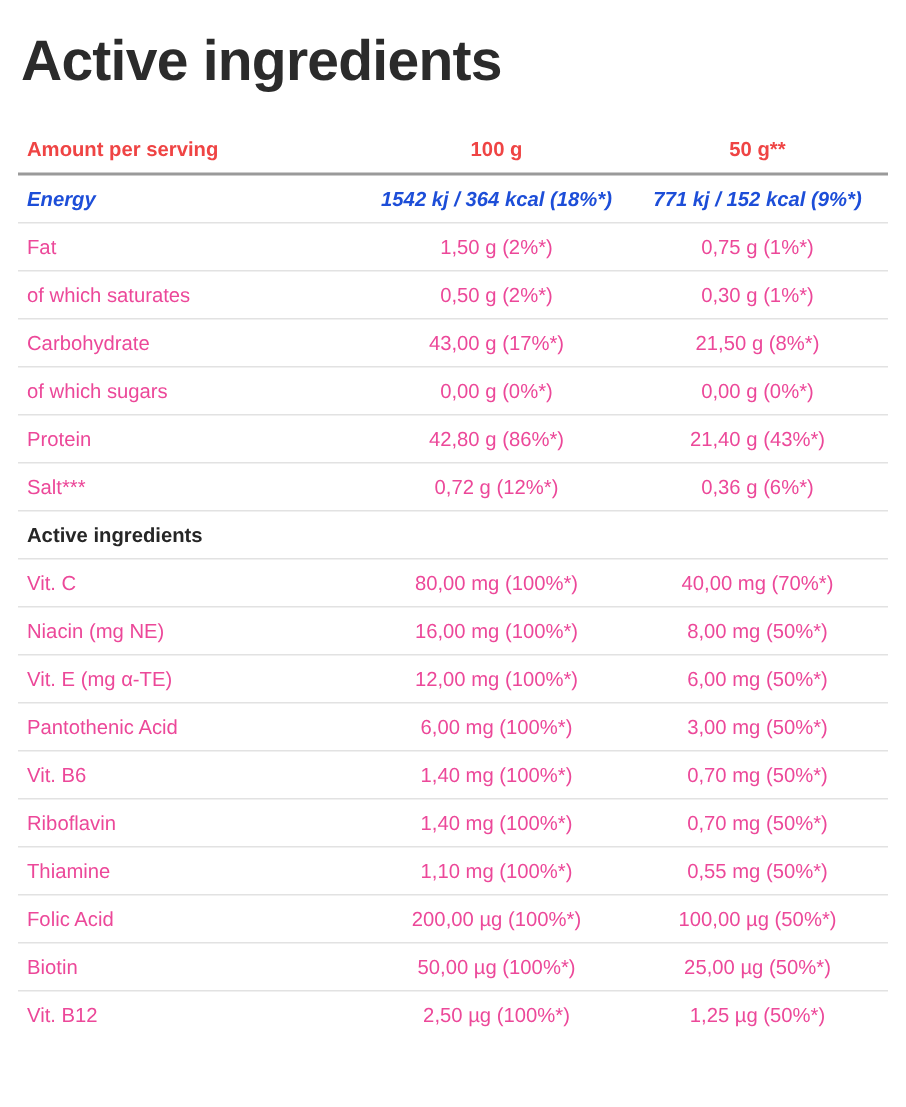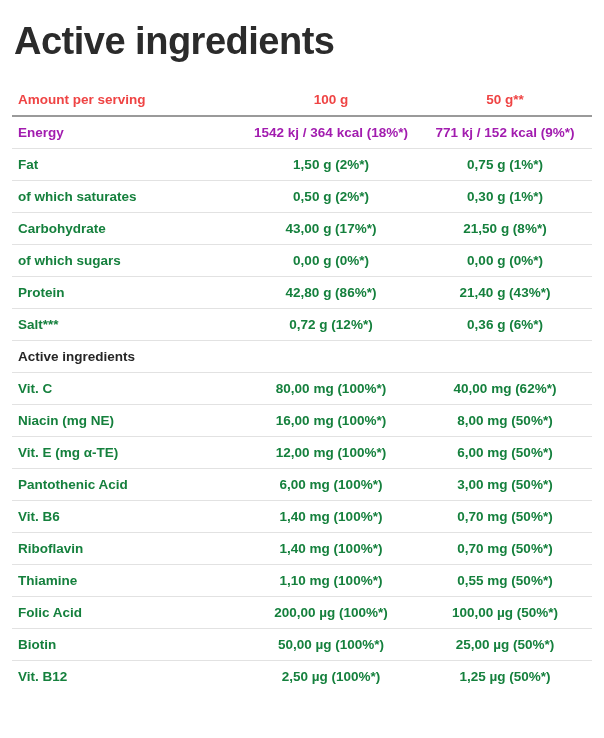--- a/index.html
+++ b/index.html
@@ -32,37 +32,37 @@
   }
   table.nutrition {
     width: 100%;
     border-collapse: collapse;
     font-size: 13.5px;
   }
   table.nutrition td {
     padding: 8px 6px 8px 6px;
     border-bottom: 1px solid #e2e2e2;
     vertical-align: middle;
-    color: #15803d;
+    color: #ec4899;
     white-space: nowrap;
-    font-weight: bold;
   }
   tr.header-row td {
     font-weight: bold;
     color: #ef4444;
     border-bottom: 2px solid #9a9a9a;
   }
   tr.section-row td {
     font-weight: bold;
     color: #262626;
     border-bottom: 1px solid #e2e2e2;
   }
   tr.energy-row td {
     font-weight: bold;
-    color: #a21caf;
+    color: #1d4ed8;
+    font-style: italic;
   }
   td.col-label {
     width: 40%;
     text-align: left;
   }
   td.col-a {
     width: 30%;
     text-align: center;
   }
   td.col-b {
@@ -124,21 +124,21 @@
           <td class="col-label">Salt***</td>
           <td class="col-a">0,72 g (12%*)</td>
           <td class="col-b">0,36 g (6%*)</td>
         </tr>
         <tr class="section-row">
           <td class="col-label" colspan="3">Active ingredients</td>
         </tr>
         <tr class="data-row">
           <td class="col-label">Vit. C</td>
           <td class="col-a">80,00 mg (100%*)</td>
-          <td class="col-b">40,00 mg (62%*)</td>
+          <td class="col-b">40,00 mg (70%*)</td>
         </tr>
         <tr class="data-row">
           <td class="col-label">Niacin (mg NE)</td>
           <td class="col-a">16,00 mg (100%*)</td>
           <td class="col-b">8,00 mg (50%*)</td>
         </tr>
         <tr class="data-row">
           <td class="col-label">Vit. E (mg α-TE)</td>
           <td class="col-a">12,00 mg (100%*)</td>
           <td class="col-b">6,00 mg (50%*)</td>

